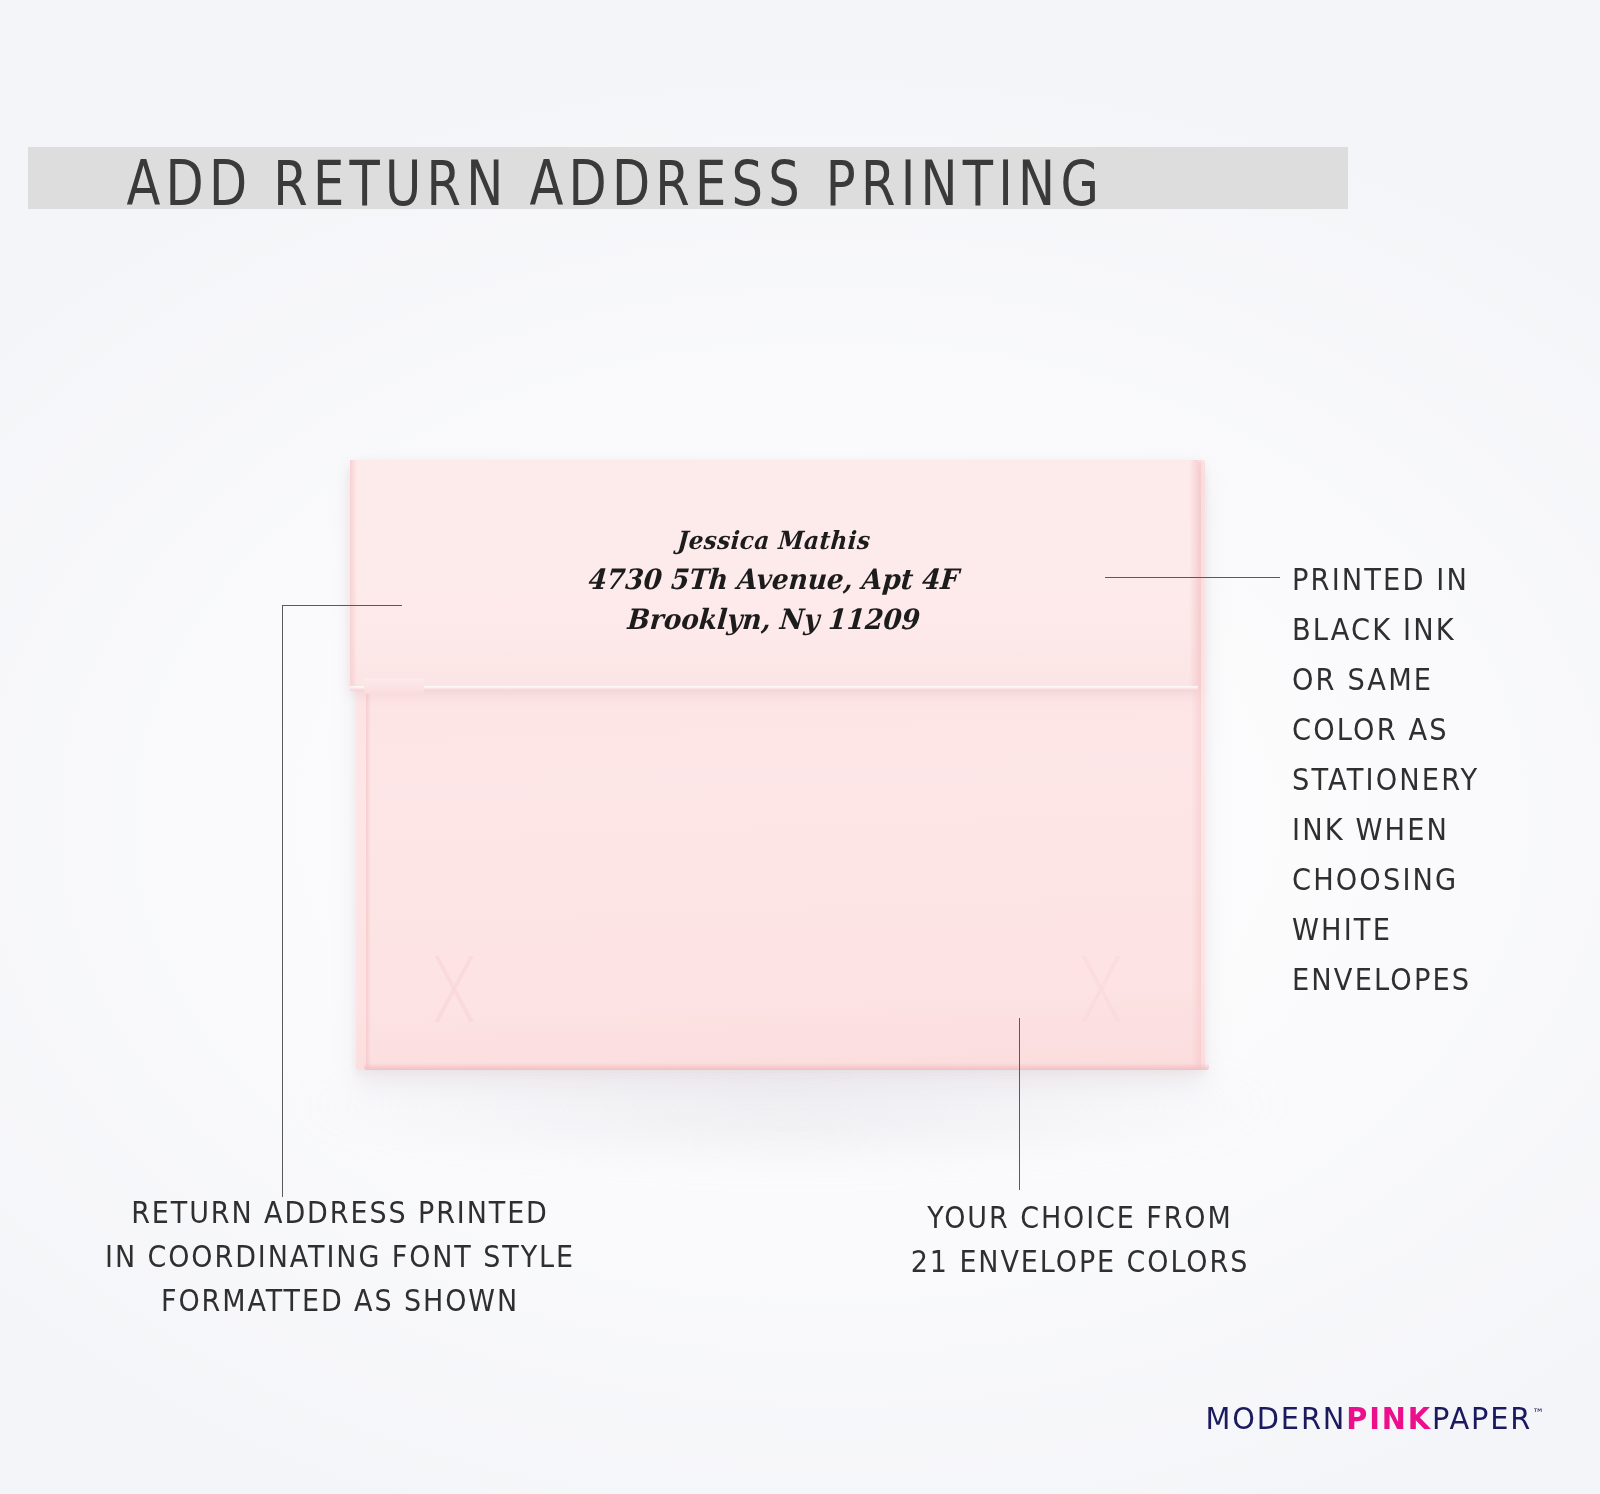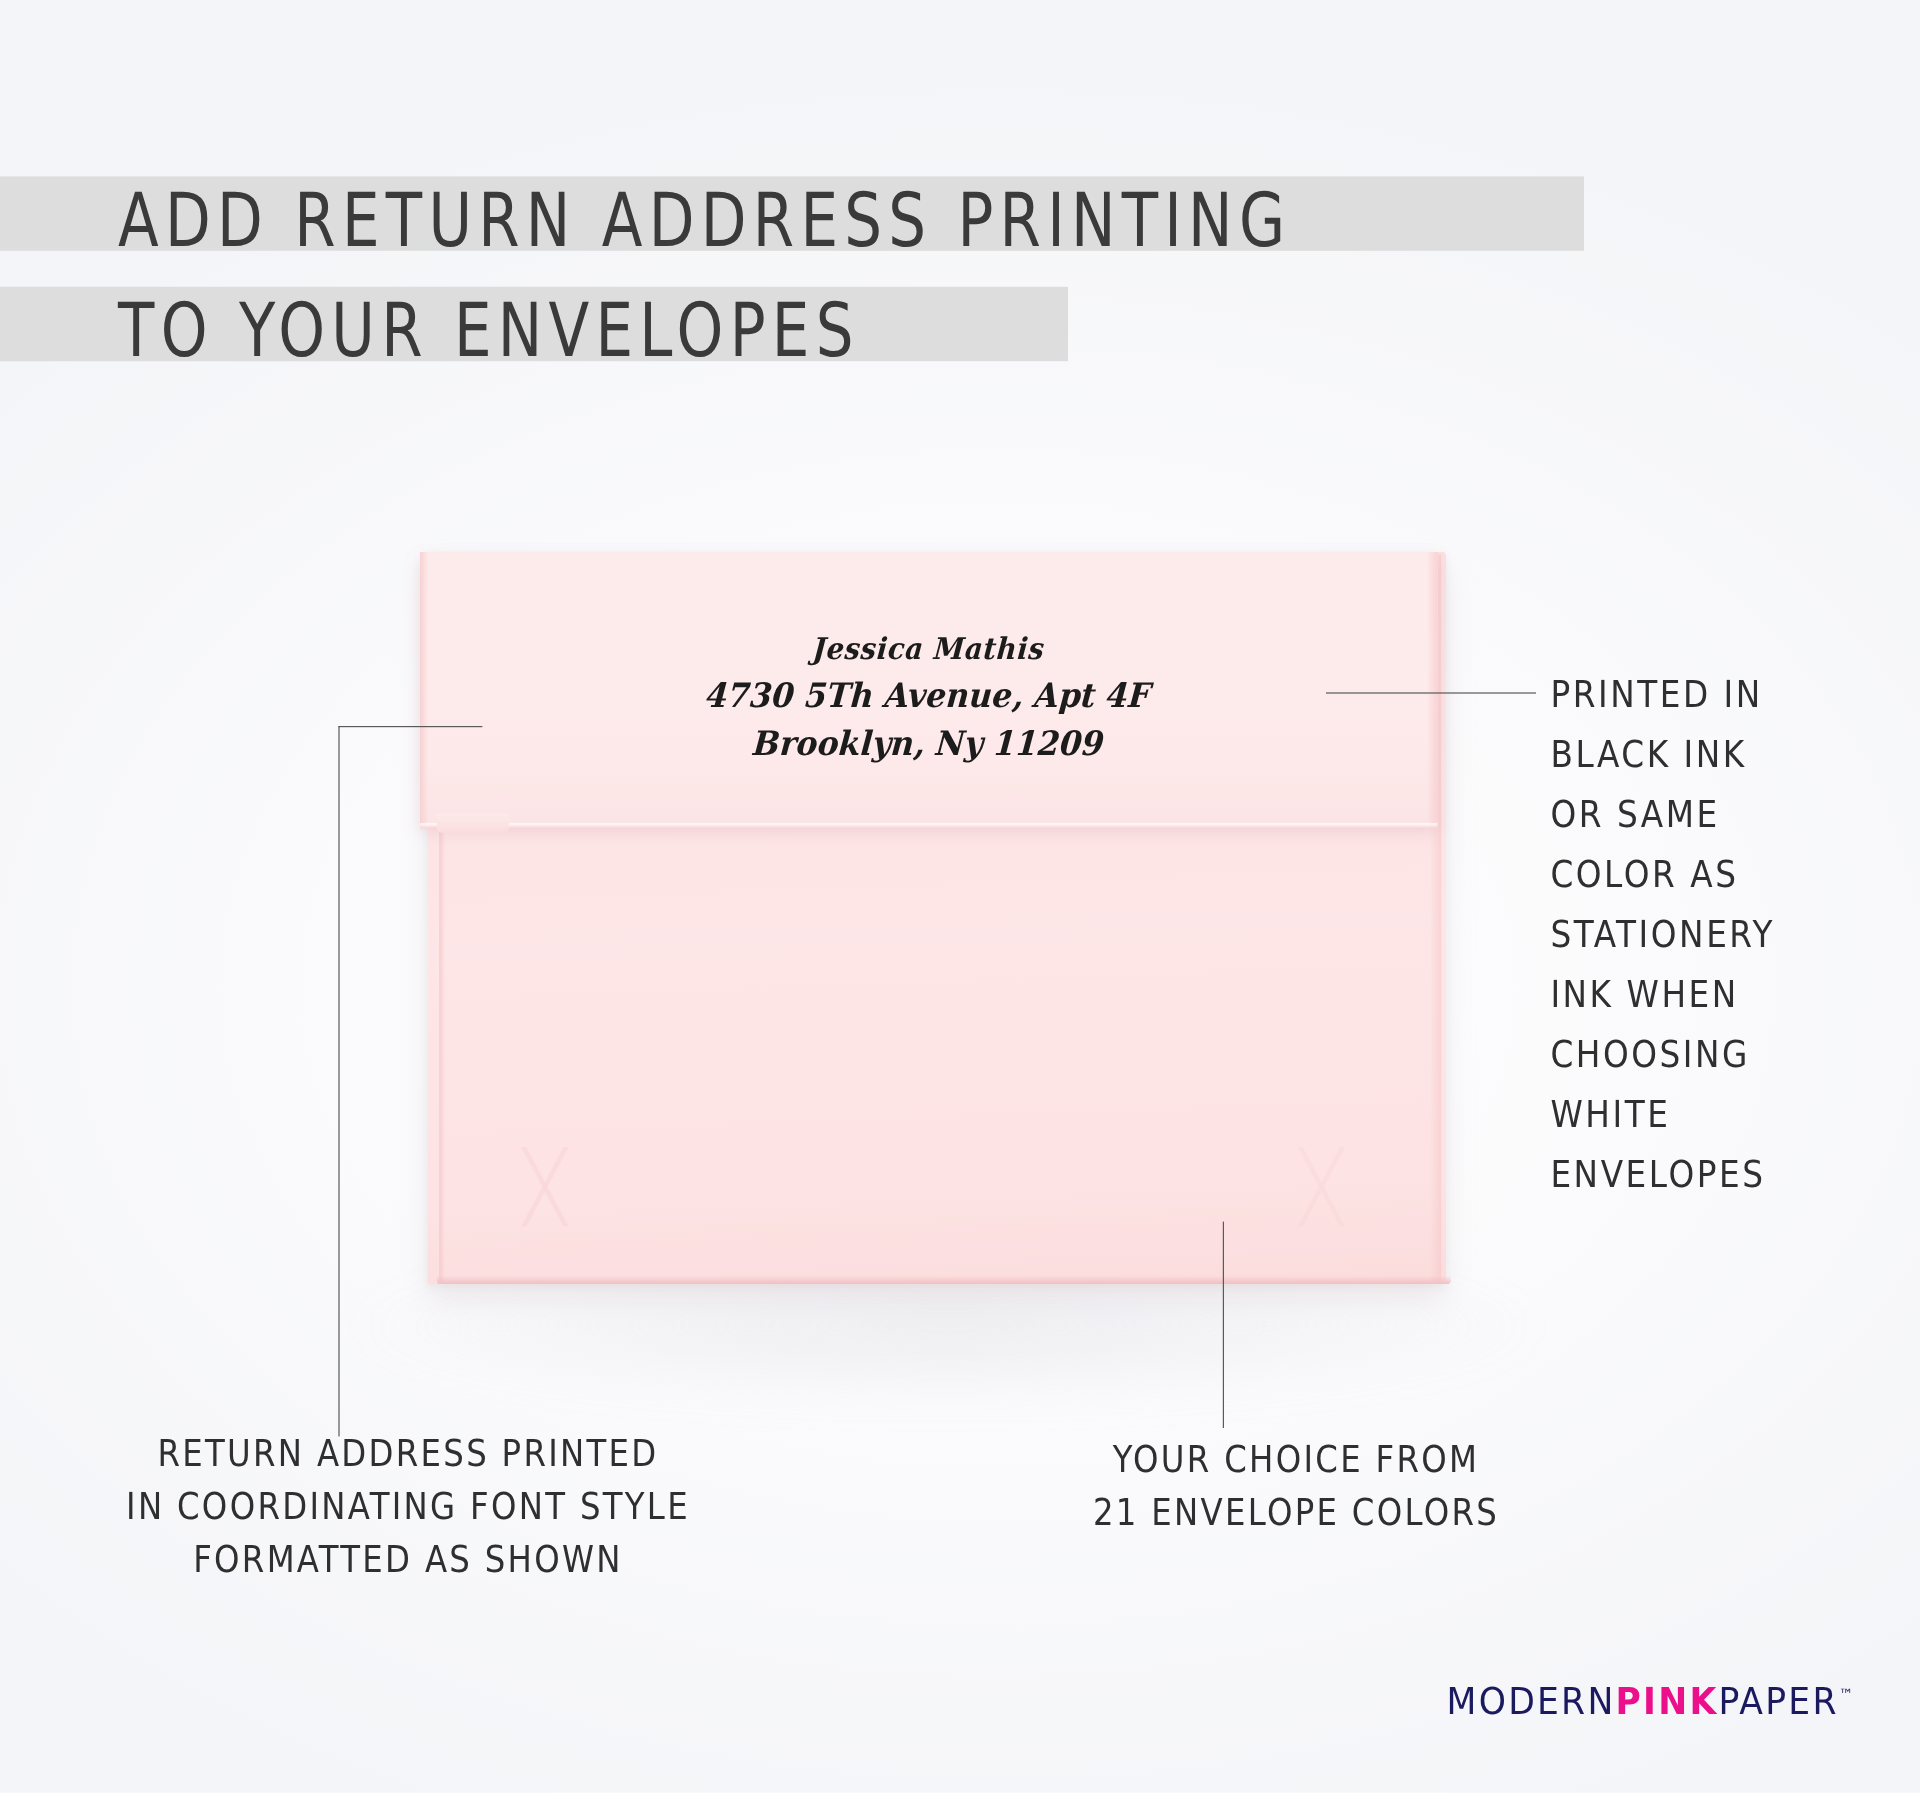--- a/index.html
+++ b/index.html
@@ -34,20 +34,21 @@
     z-index: 1;
   }
 
   
   .headline {
     position: absolute;
     left: 0;
     top: 138px;
     z-index: 6;
     width: 1400px;
+    padding-left: 28px;
   }
   .headline-line {
     position: relative;
     display: block;
     height: 92px;
     line-height: 92px;
     white-space: nowrap;
   }
   .headline-band {
     position: absolute;
@@ -325,24 +326,20 @@
 <body>
 
 <div class="backdrop"></div>
 <div class="backdrop-shadow"></div>
 
 <div class="headline">
   <div class="headline-line">
     <div class="headline-band l1"></div>
     <span class="headline-text">ADD RETURN ADDRESS PRINTING</span>
   </div>
-  <div class="headline-line">
-    <div class="headline-band l2"></div>
-    <span class="headline-text">TO YOUR ENVELOPES</span>
-  </div>
 </div>
 
 <div class="envelope">
 
   <div class="env-body">
     <div class="env-body-crease"></div>
     <div class="env-body-crease-r"></div>
     <div class="env-seam"></div>
     <div class="env-seam-r"></div>
     <div class="env-body-bottom"></div>

